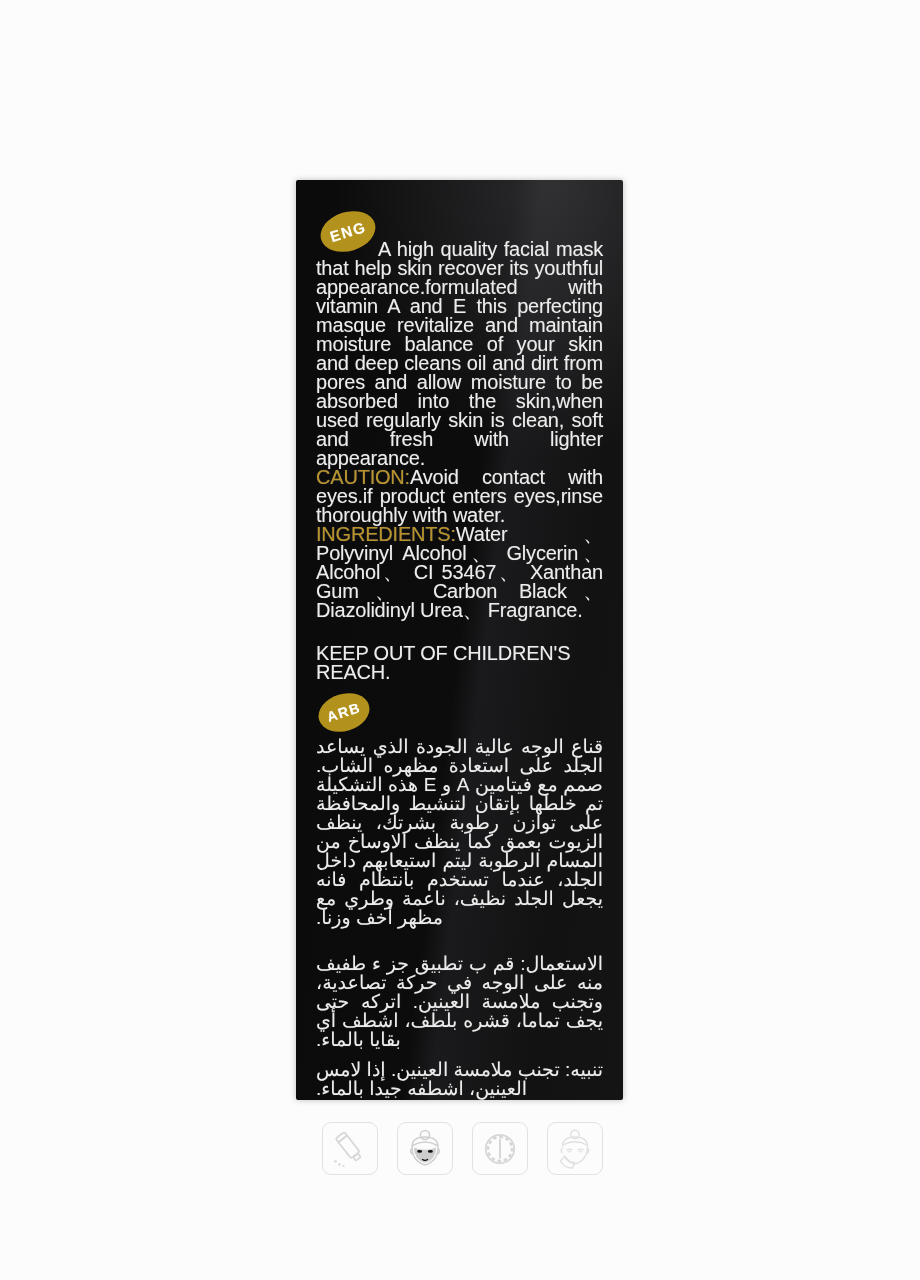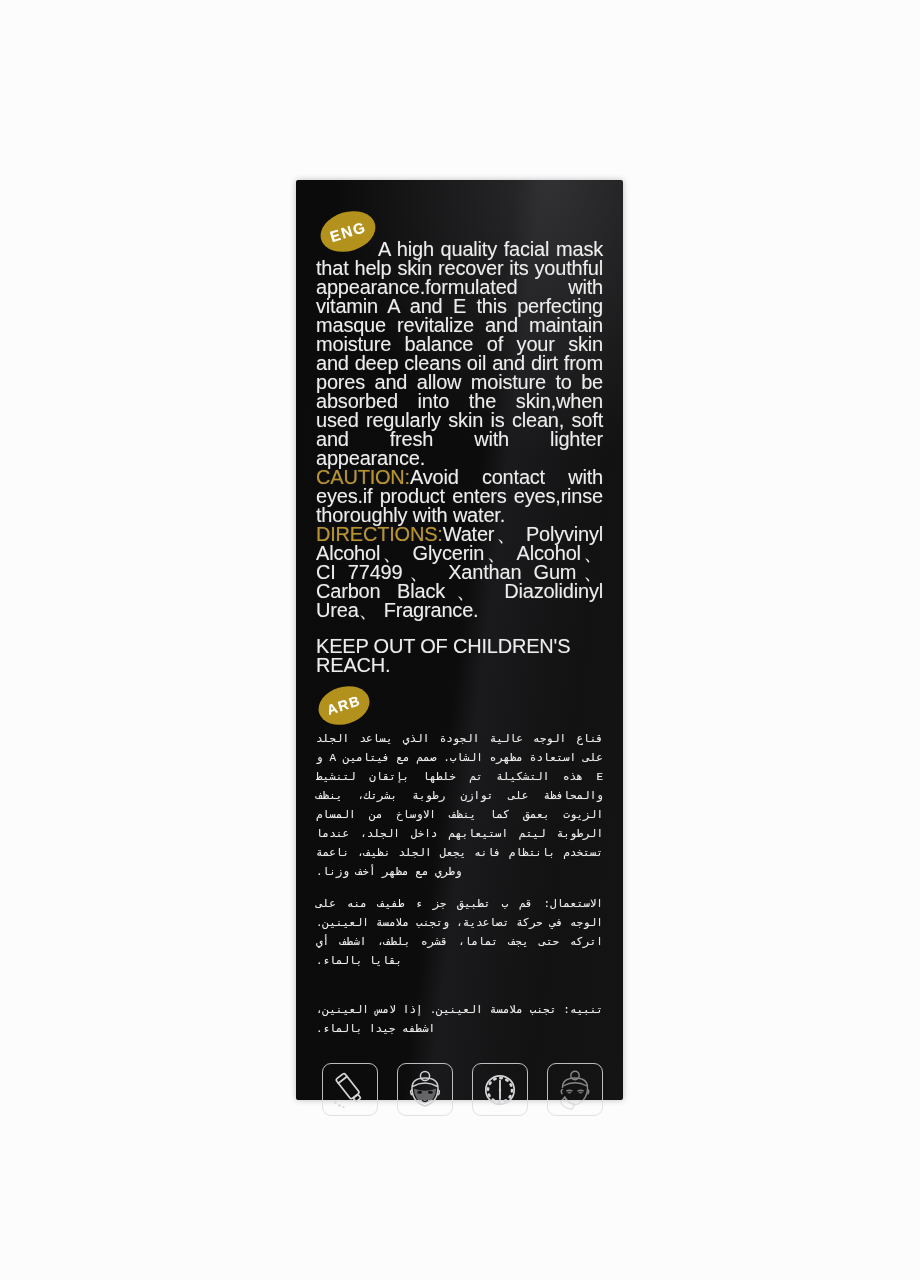--- a/index.html
+++ b/index.html
@@ -30,31 +30,31 @@
   p{margin:0;}
   .en{
     color:#ececec;font-size:20px;line-height:19px;letter-spacing:-0.2px;
     text-align:justify;text-align-last:left;
     text-shadow:0 0 1px rgba(235,235,235,.35);
   }
   .intro{text-indent:62px;}
   .sec{}
   .sec-directions{margin-top:14px;}
   .lbl{color:#b9932a;}
-  .warn{margin-top:17px;text-align:left;}
+  .warn{margin-top:24px;text-align:left;}
   .warn2{margin-top:4px;}
   .ar{
-    font-family:Liberation Mono, monospace;
-    color:#ececec;font-size:11px;line-height:19px;
+    font-family:Liberation Sans, sans-serif;
+    color:#ececec;font-size:19px;line-height:19px;
     direction:rtl;text-align:justify;text-align-last:left;
     text-shadow:0 0 1px rgba(235,235,235,.35);
   }
   .ar-intro{margin-top:6px;}
-  .ar-usage{margin-top:13px;}
-  .ar-caution{margin-top:30px;}
+  .ar-usage{margin-top:27px;}
+  .ar-caution{margin-top:11px;}
   .icons{
     display:flex;gap:19px;margin-top:24px;padding-left:6px;
   }
   .icon-box{
     width:59px;height:53px;box-sizing:border-box;
     border:1.8px solid rgba(220,220,222,.85);border-radius:9px;
     display:flex;align-items:center;justify-content:center;
   }
   .icon-box svg{display:block;}
   .dim{opacity:.62;}
@@ -64,21 +64,21 @@
 
 <div class="panel">
 
   <div class="badge badge-eng">ENG</div>
 
   <p class="en intro">A high quality facial mask that help skin recover its youthful appearance.formulated with vitamin A and E this perfecting masque revitalize and maintain moisture balance of your skin and deep cleans oil and dirt from pores and allow moisture to be absorbed into the skin,when used regularly skin is clean, soft and fresh with lighter appearance.</p>
 
 
   <p class="en sec"><span class="lbl">CAUTION:</span><span>Avoid  contact with eyes.if product enters eyes,rinse thoroughly  with  water.</span></p>
 
-  <p class="en sec"><span class="lbl">DIRECTIONS:</span><span>Water、 Polyvinyl Alcohol、 Glycerin、 Alcohol、 CI 77499、 Xanthan Gum、 Carbon Black、 Diazolidinyl Urea、 Fragrance.</span></p>
+  <p class="en sec"><span class="lbl">INGREDIENTS:</span><span>Water、 Polyvinyl Alcohol、 Glycerin、 Alcohol、 CI 53467、 Xanthan Gum、 Carbon Black、 Diazolidinyl Urea、 Fragrance.</span></p>
 
   <p class="en warn">KEEP OUT OF CHILDREN'S REACH.</p>
 
   <div class="badge badge-arb">ARB</div>
 
   <p class="ar ar-intro" dir="rtl">قناع الوجه عالية الجودة الذي يساعد الجلد على استعادة مظهره الشاب. صمم مع فيتامين A و E هذه التشكيلة تم خلطها بإتقان لتنشيط والمحافظة على توازن رطوبة بشرتك، ينظف الزيوت بعمق كما ينظف الاوساخ من المسام الرطوبة ليتم استيعابهم داخل الجلد، عندما تستخدم بانتظام فانه يجعل الجلد نظيف، ناعمة وطري مع مظهر أخف وزنا.</p>
   <p class="ar ar-usage" dir="rtl">الاستعمال: قم ب تطبيق جز ء طفيف منه على الوجه في حركة تصاعدية، وتجنب ملامسة العينين. اتركه حتى يجف تماما، قشره بلطف، اشطف أي بقايا بالماء.</p>
   <p class="ar ar-caution" dir="rtl">تنبيه: تجنب ملامسة العينين. إذا لامس العينين، اشطفه جيدا بالماء.</p>
 
   <div class="icons">

